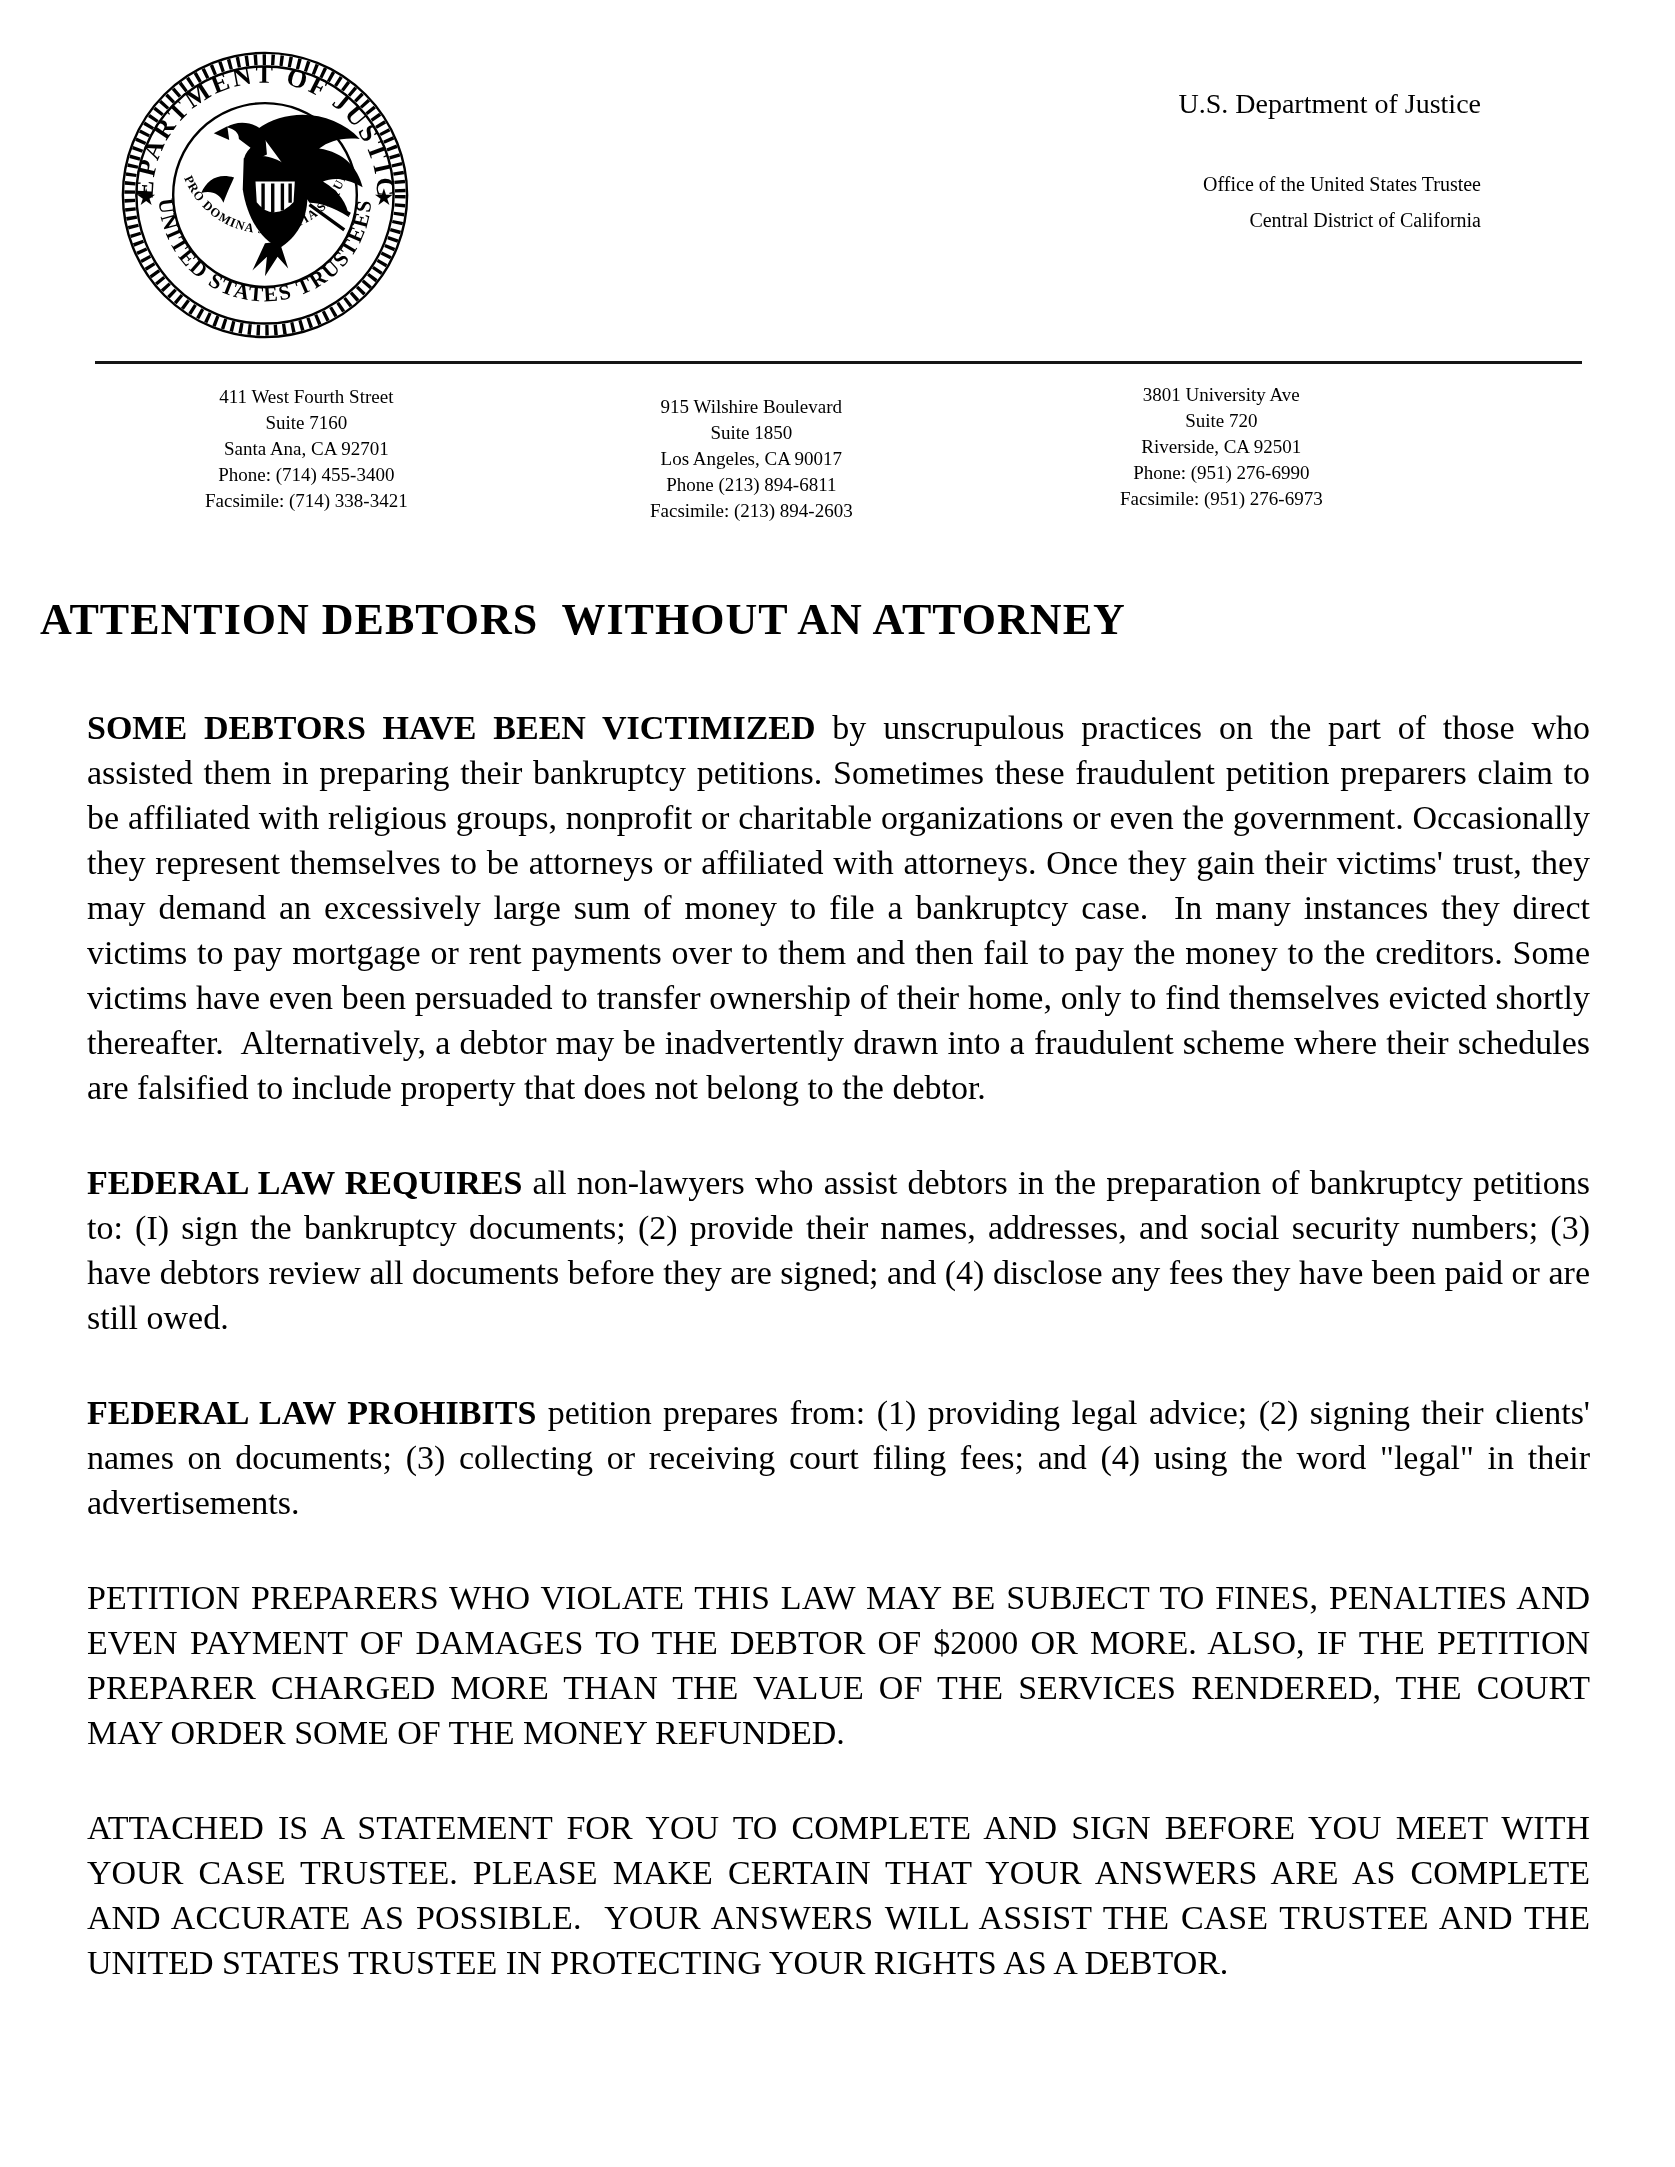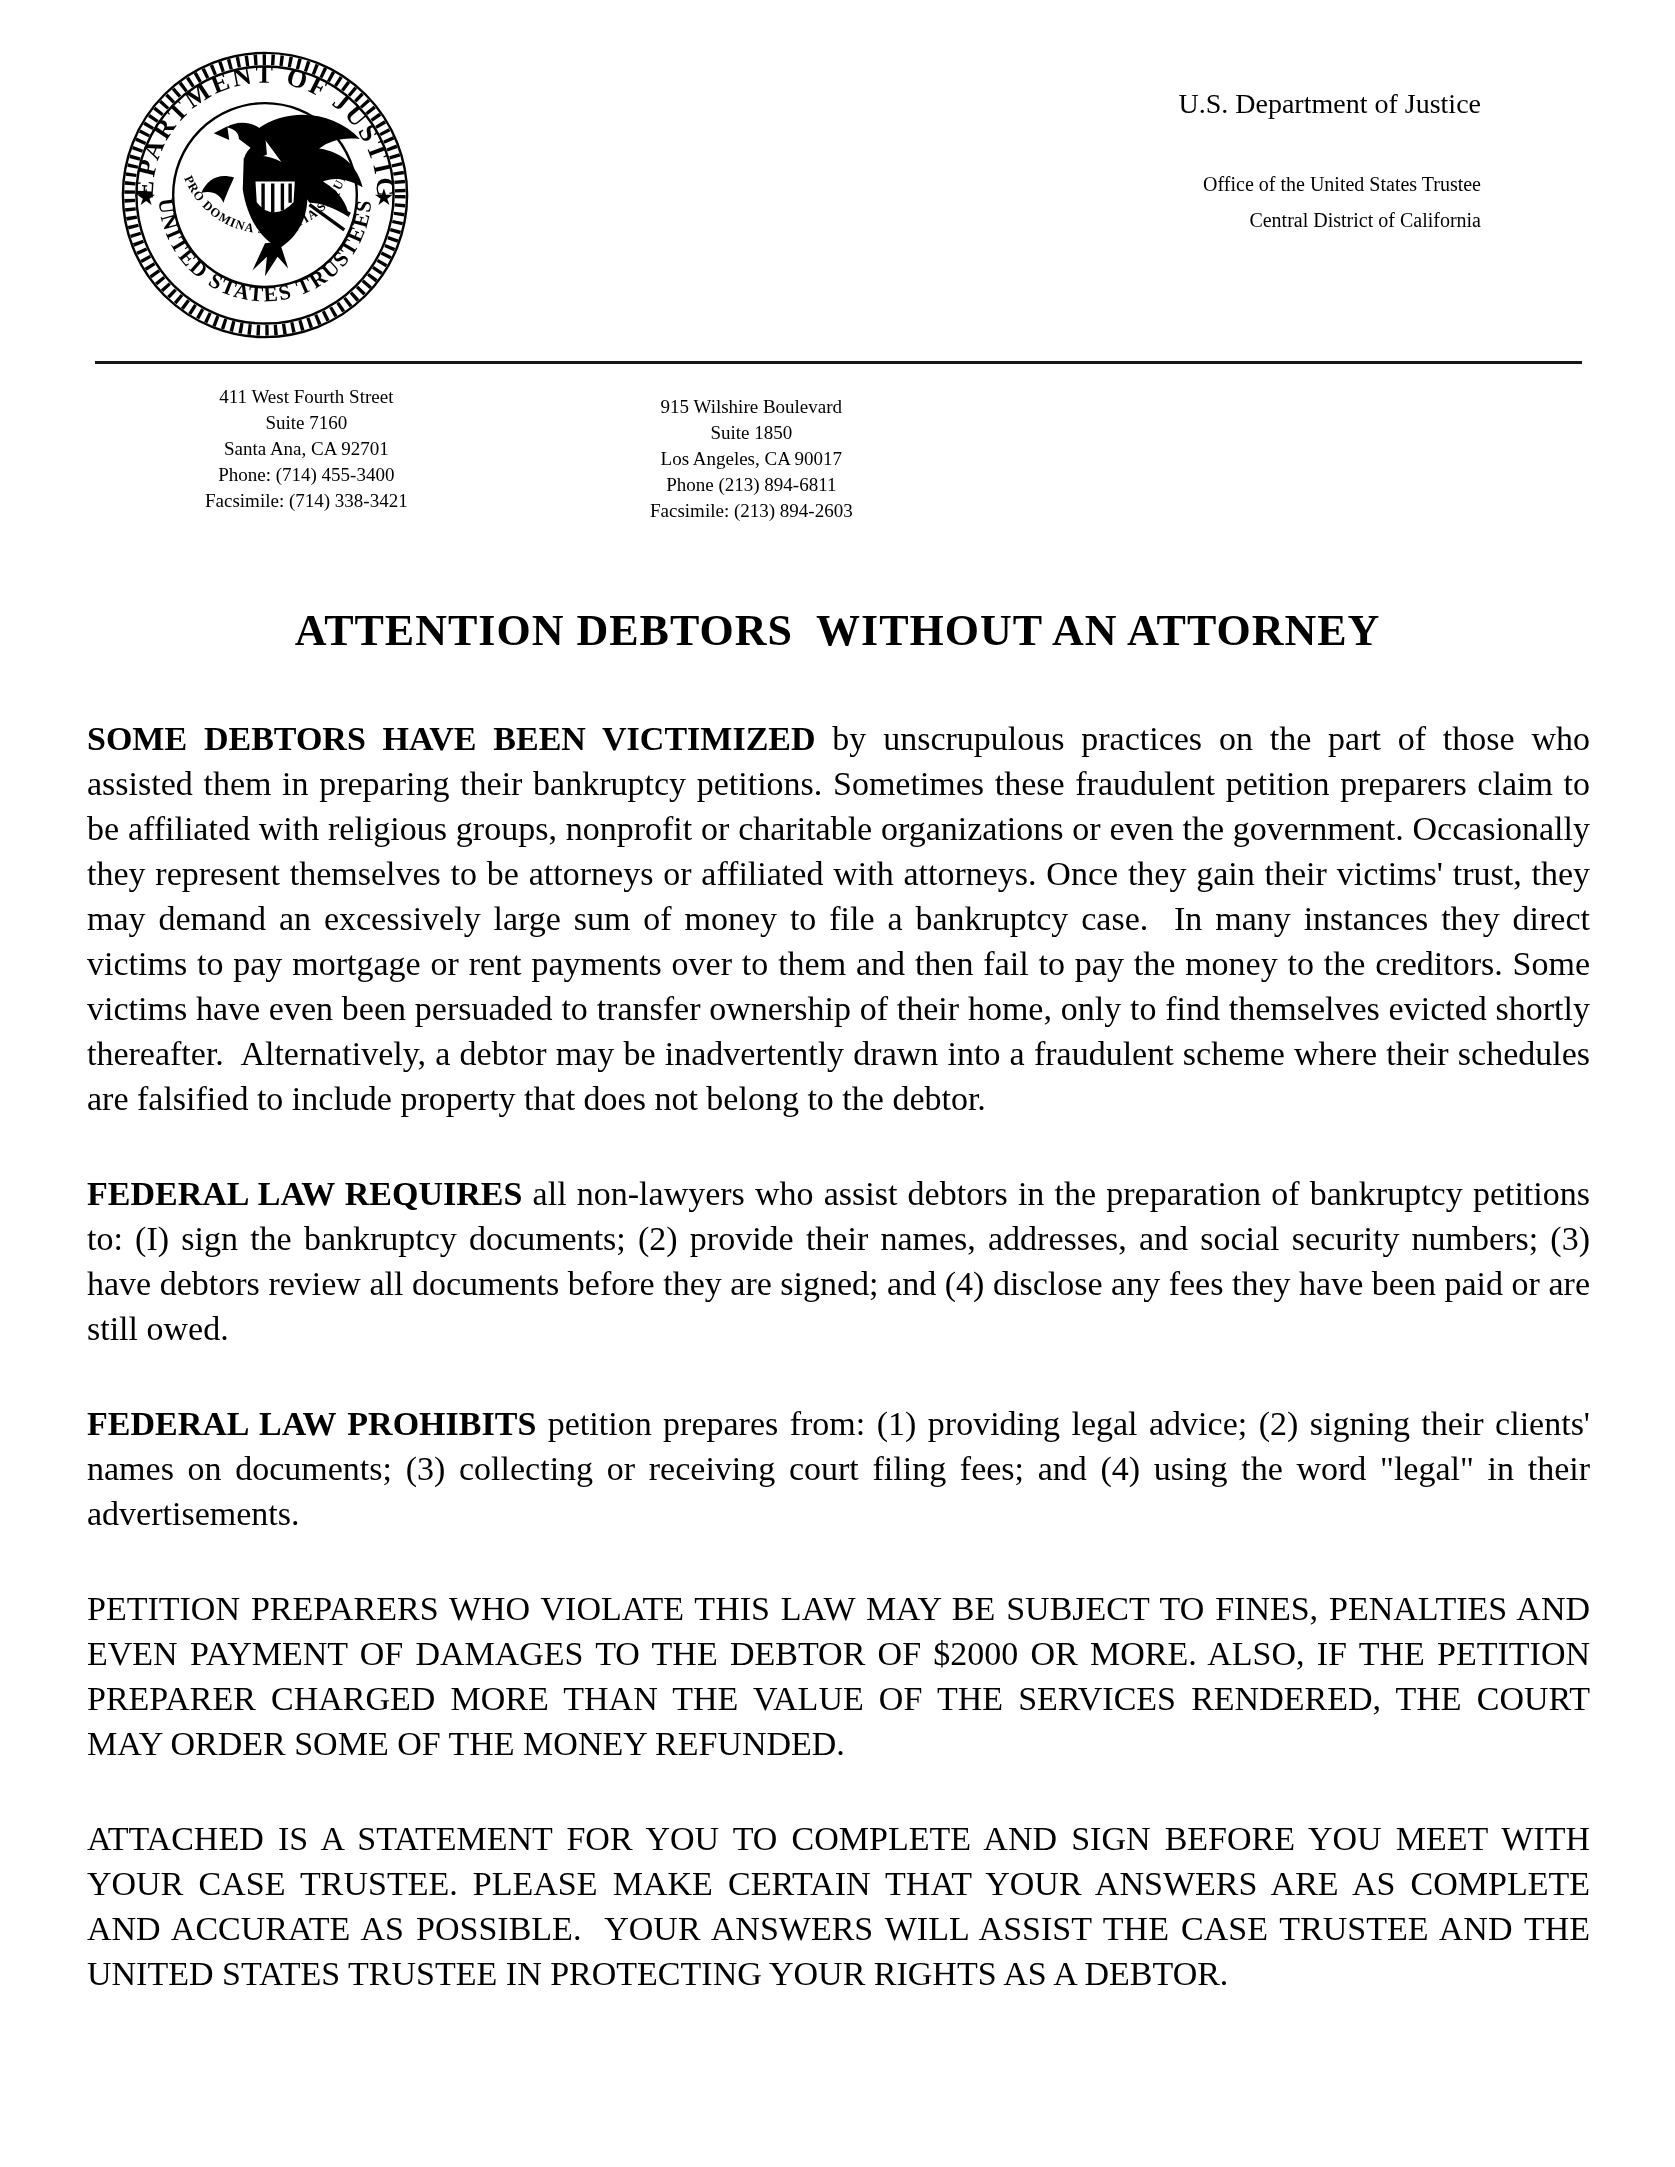--- a/index.html
+++ b/index.html
@@ -29,22 +29,22 @@
     background:#161616;
   }
   .addr-col{
     position:absolute;font-size:19px;line-height:26px;white-space:nowrap;text-align:center;
   }
   .addr-1{left:205px;top:384px;}
   .addr-2{left:650px;top:394px;}
   .addr-3{left:1120px;top:382px;}
   
   .doc-title{
-    margin:43px 40px 0 40px;
-    text-align:center;
+    margin:32px 40px 0 40px;
+    text-align:left;
     font-weight:bold;
     font-size:44px;
     letter-spacing:1px;
     white-space:pre-wrap;
   }
   
   .doc-body{margin:60px 85px 0 87px;}
   .doc-body p{
     margin:0 0 50px 0;
     font-size:34px;
@@ -120,20 +120,27 @@
       <div>Phone: (714) 455-3400</div>
       <div>Facsimile: (714) 338-3421</div>
     </div>
     <div class="addr-col addr-2">
       <div>915 Wilshire Boulevard</div>
       <div>Suite 1850</div>
       <div>Los Angeles, CA 90017</div>
       <div>Phone (213) 894-6811</div>
       <div>Facsimile: (213) 894-2603</div>
     </div>
+    <div class="addr-col addr-3">
+      <div>3801 University Ave</div>
+      <div>Suite 720</div>
+      <div>Riverside, CA 92501</div>
+      <div>Phone: (951) 276-6990</div>
+      <div>Facsimile: (951) 276-6973</div>
+    </div>
   </div>
 
   <div class="doc-title">ATTENTION DEBTORS  WITHOUT AN ATTORNEY</div>
 
   <main class="doc-body">
     <p><span class="lead">SOME DEBTORS HAVE BEEN VICTIMIZED</span><span> by unscrupulous practices on the part of those who assisted them in preparing their bankruptcy petitions. Sometimes these fraudulent petition preparers claim to be affiliated with religious groups, nonprofit or charitable organizations or even the government. Occasionally they represent themselves to be attorneys or affiliated with attorneys. Once they gain their victims' trust, they may demand an excessively large sum of money to file a bankruptcy case.  In many instances they direct victims to pay mortgage or rent payments over to them and then fail to pay the money to the creditors. Some victims have even been persuaded to transfer ownership of their home, only to find themselves evicted shortly thereafter.  Alternatively, a debtor may be inadvertently drawn into a fraudulent scheme where their schedules are falsified to include property that does not belong to the debtor.</span></p>
 
     <p><span class="lead">FEDERAL LAW REQUIRES</span><span> all non-lawyers who assist debtors in the preparation of bankruptcy petitions to: (I) sign the bankruptcy documents; (2) provide their names, addresses, and social security numbers; (3) have debtors review all documents before they are signed; and (4) disclose any fees they have been paid or are still owed.</span></p>
 
     <p><span class="lead">FEDERAL LAW PROHIBITS</span><span> petition prepares from: (1) providing legal advice; (2) signing their clients' names on documents; (3) collecting or receiving court filing fees; and (4) using the word "legal" in their advertisements.</span></p>

